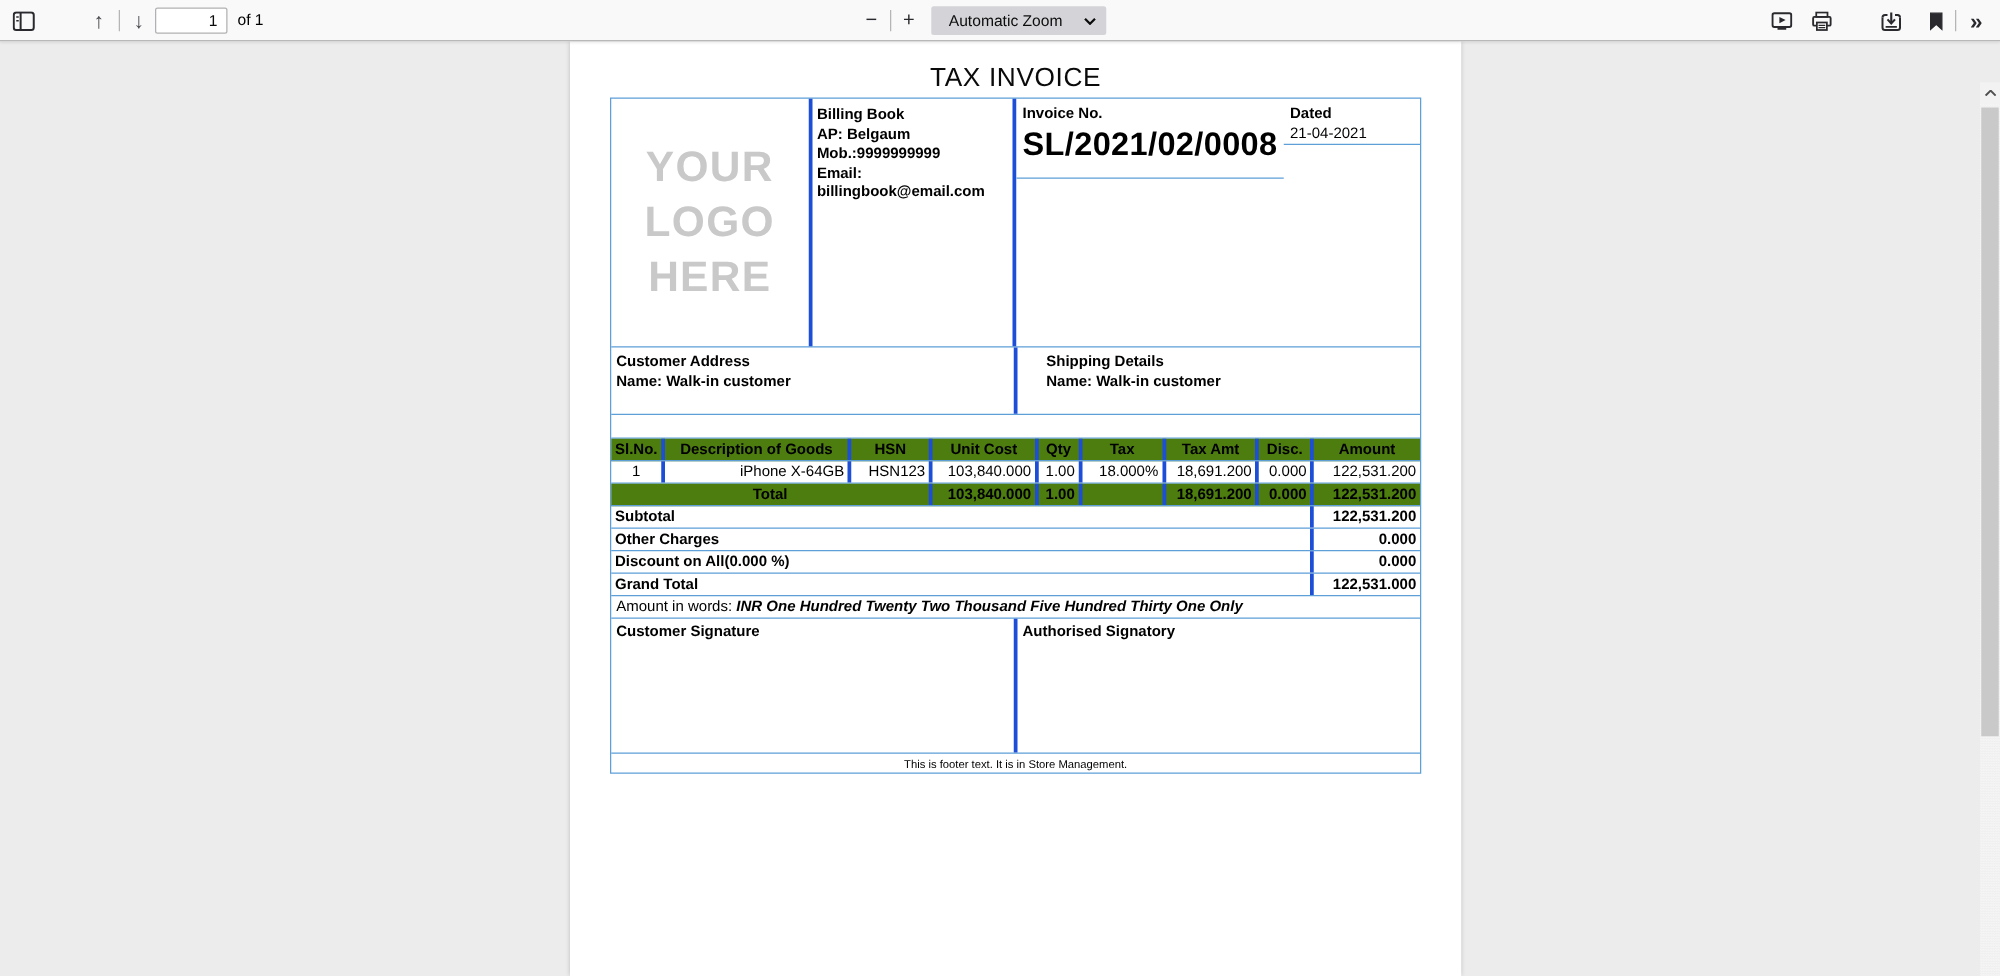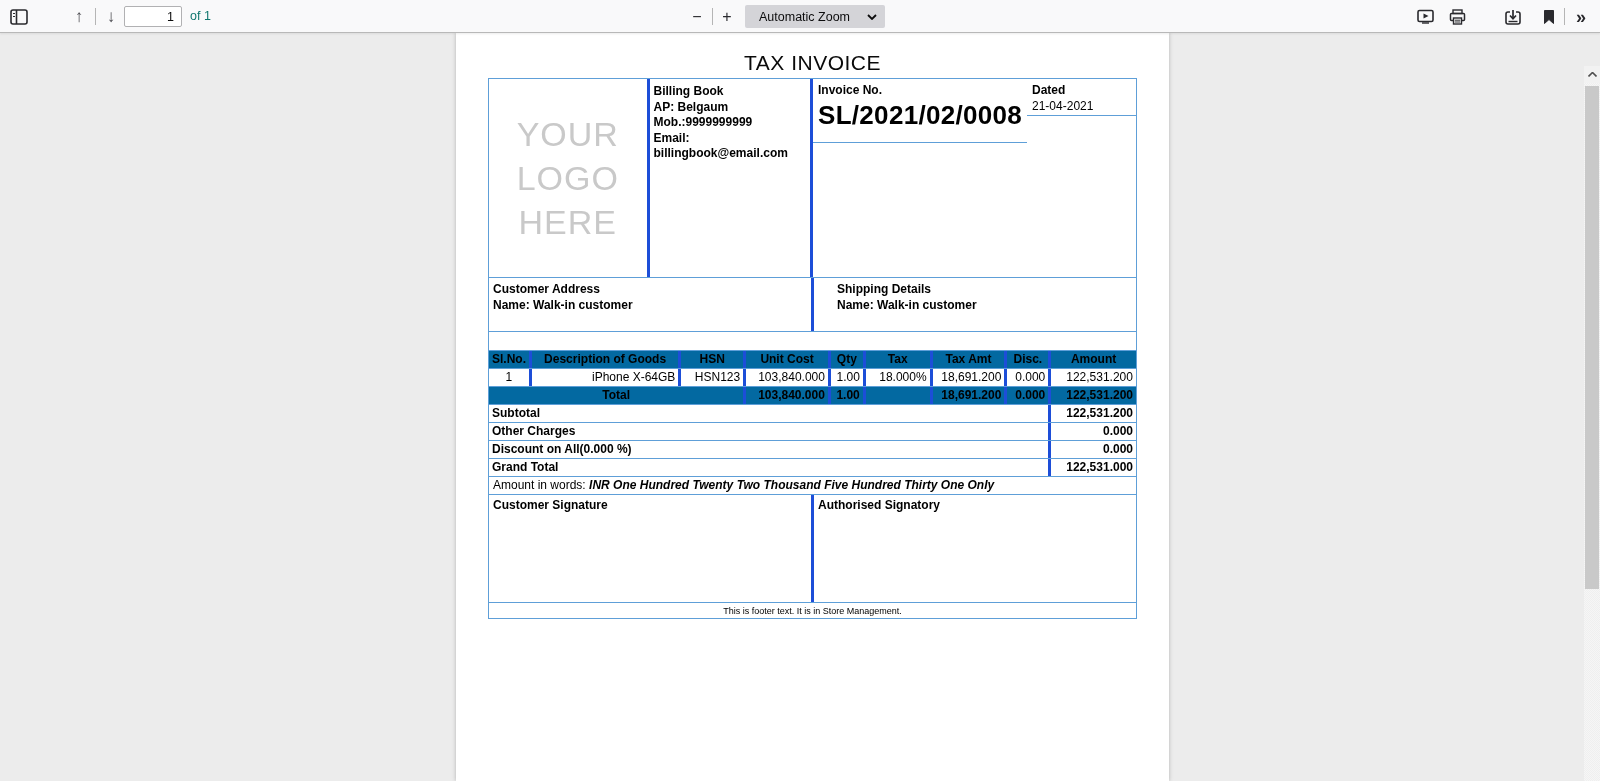--- a/index.html
+++ b/index.html
@@ -17,21 +17,21 @@
     display:flex; align-items:center; justify-content:center; color:#2a2a2e; cursor:pointer;
     font-size:16px; line-height:1; border-radius:2px;
   }
   .tb-sep { position:absolute; top:8px; width:1px; height:17px; background:#b5b5b5; }
   .arrow-glyph { font-size:17px; color:#4a4a4f; font-weight:400; }
   .page-input {
     position:absolute; left:124px; top:6px; width:58px; height:21px;
     border:1px solid #b1b1b3; background:#fff; text-align:right; padding-right:7px;
     font-size:12.5px; color:#0c0c0d; border-radius:2px; font-family:"Liberation Sans",sans-serif;
   }
-  .of-label { position:absolute; left:190px; top:9px; font-size:12.5px; color:#0f766e; }
+  .of-label { position:absolute; left:190px; top:9px; font-size:12.5px; color:#000000; }
   .zoom-select {
     position:absolute; left:745px; top:5px; width:140px; height:23px; background:#d4d4d8;
     border:none; border-radius:2px; font-size:12.5px; color:#0c0c0d;
     display:flex; align-items:center; justify-content:space-between; padding:0 8px 0 14px; cursor:pointer;
   }
   .zoom-select svg { flex:0 0 auto; }
 
   
   .viewer { position:absolute; left:0; top:33px; width:1600px; height:748px; background:#ececec; }
   .pdf-page {
@@ -47,41 +47,41 @@
     font-size:12px; color:#000; }
   .row { display:flex; border-bottom:1px solid #5e9fd8; }
   .row:last-child { border-bottom:none; }
   .cell { border-right:3px solid #1d4ed8; overflow:hidden; }
   .cell:last-child { border-right:none; }
   .b { font-weight:bold; }
 
   
   .hdr-block { height:199px; }
   .logo-cell { width:161px; display:flex; flex-direction:column; align-items:center; justify-content:center; }
-  .logo-line { font-size:34px; font-weight:normal; color:#c9c9c9; line-height:44px; letter-spacing:1px; }
+  .logo-line { font-size:34px; font-weight:bold; color:#c9c9c9; line-height:44px; letter-spacing:1px; }
   .seller-cell { width:164px; padding:5px 4px; font-weight:bold; line-height:15.5px; }
   .inv-right { width:324px; display:flex; flex-direction:row; }
   .invno-cell { height:64px; padding:4px 5px; border-bottom:1px solid #5e9fd8; }
   .invno-big { font-size:26px; font-weight:bold; margin-top:3px; letter-spacing:.3px; }
   .dated-row { display:flex; height:37px; border-bottom:1px solid #5e9fd8; }
   .dated-cell { width:161px; border-right:1px solid #5e9fd8; padding:3px 5px; line-height:16px; }
   .ref-cell { flex:1; padding:3px 5px; }
   .bank-cell { flex:1; padding:3px 5px; }
 
   
   .addr-row { height:54px;gap:19px; }
   .addr-cell { width:325px; padding:3px 4px; line-height:16px; }
   .addr-cell2 { flex:1; padding:3px 4px; line-height:16px; }
 
   .empty-row { height:19px; }
 
   
   .grow { height:18px; align-items:stretch; }
   .grow .cell { padding:1px 3px; line-height:15px; white-space:nowrap; }
-  .hdr-fill { background:#0369a1; }
+  .hdr-fill { background:#4d7c0f; }
   .c-slno{width:43px} .c-desc{width:150px} .c-hsn{width:65px} .c-unit{width:85px}
   .c-qty{width:35px} .c-tax{width:67px} .c-taxamt{width:75px} .c-disc{width:44px} .c-amt{width:85px}
   .c-merged{width:258px}
   .tc{text-align:center} .tr{text-align:right} .tl{text-align:right}
 
   
   .sum-label { width:564px; text-align:left; padding:1px 4px; font-weight:bold; line-height:15px; }
   .sum-value { width:85px; text-align:right; padding:1px 3px; font-weight:bold; line-height:15px; }
 
   .words-row { height:18px; padding:1px 4px; line-height:15px; }

